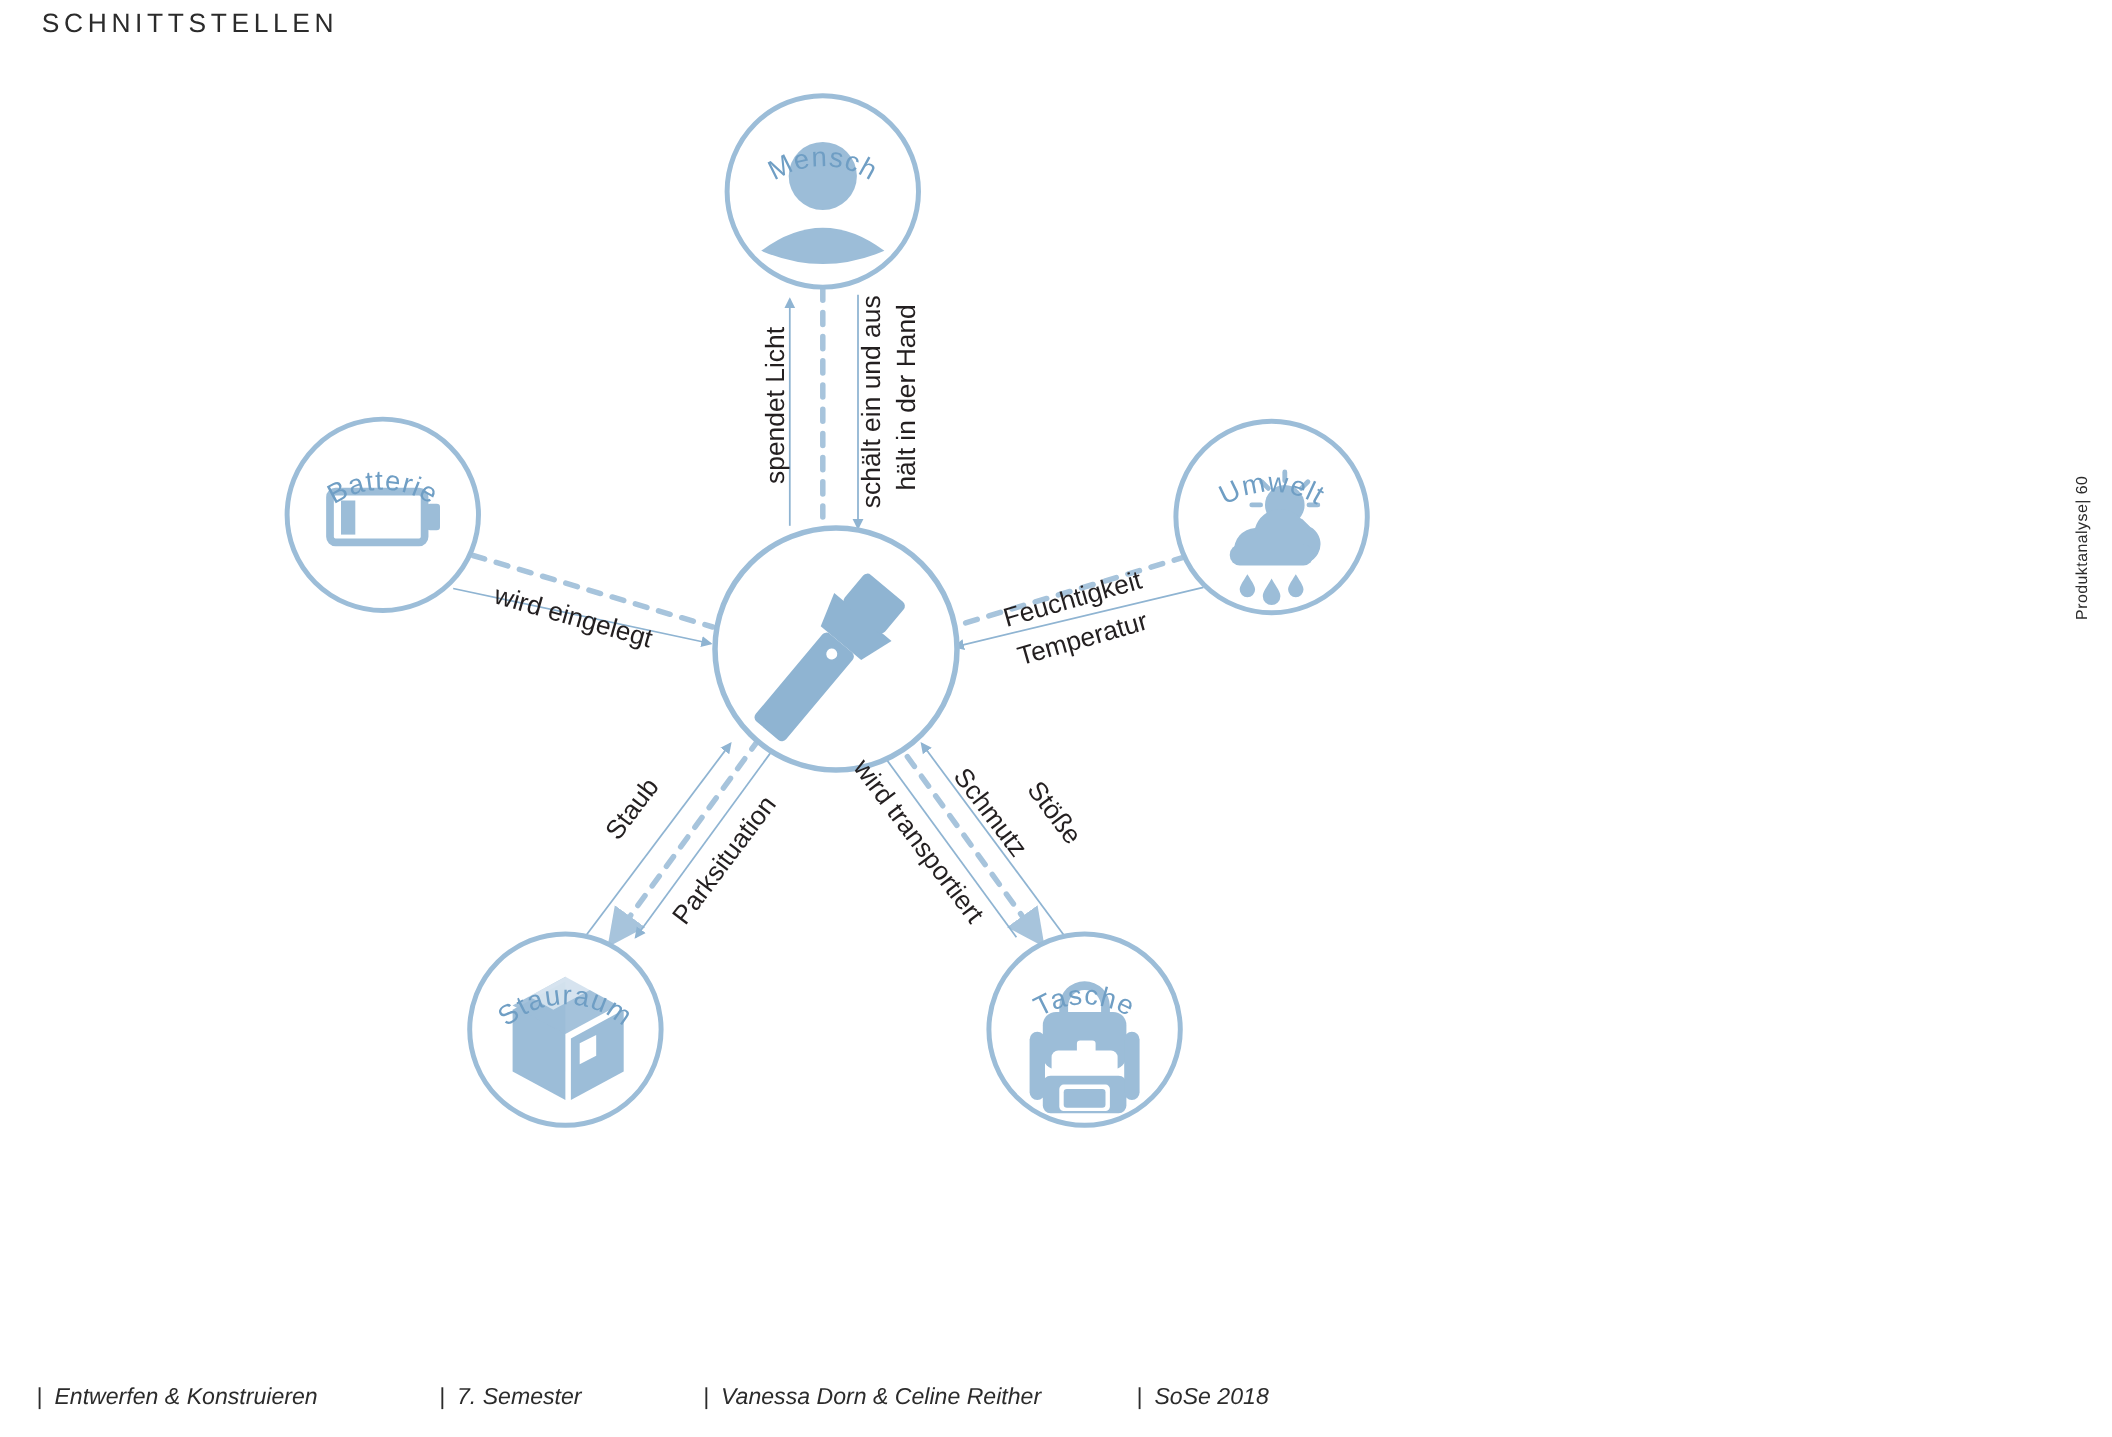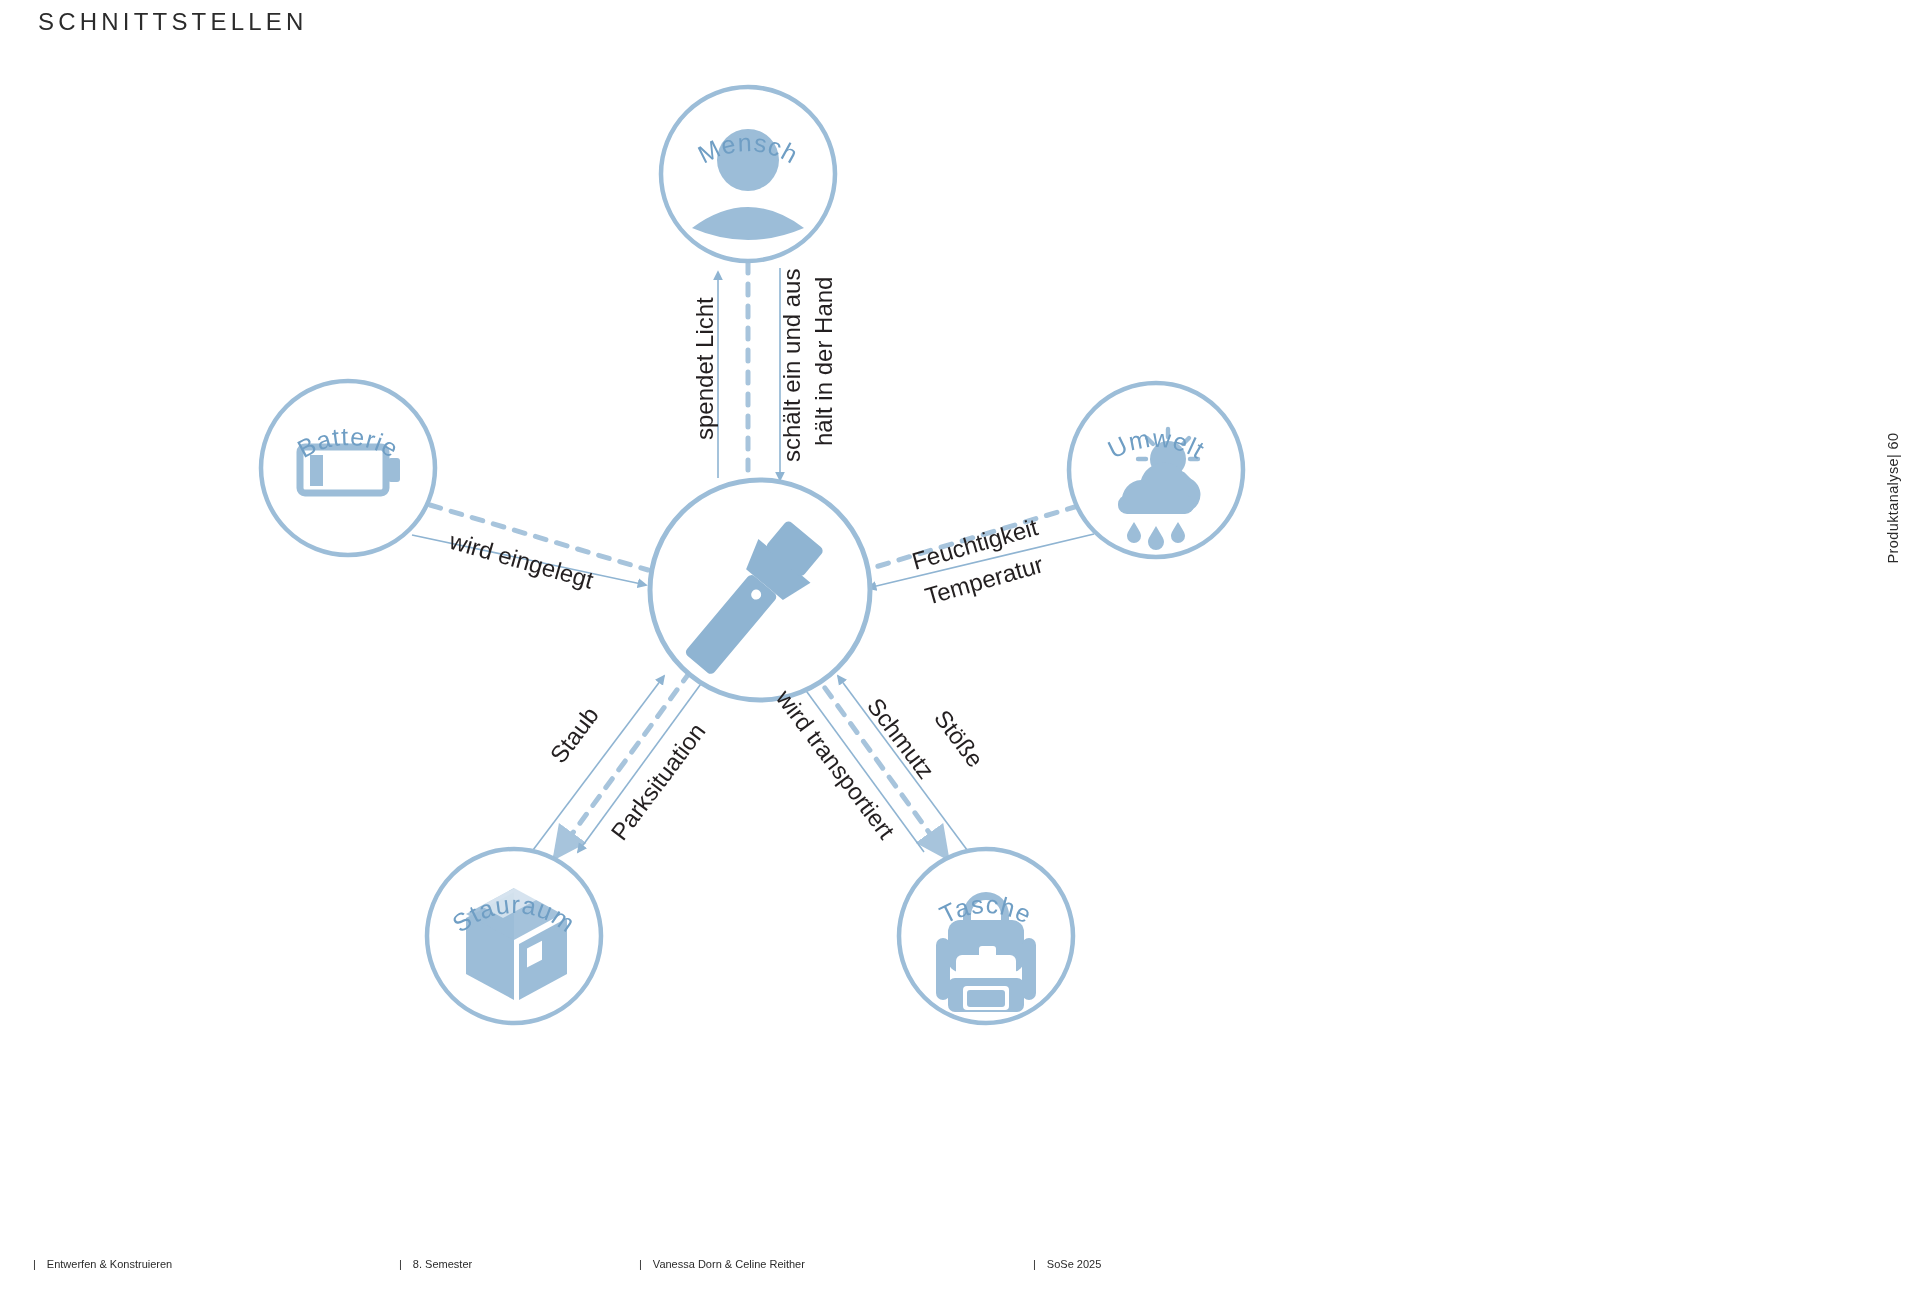--- a/index.html
+++ b/index.html
@@ -20,21 +20,21 @@
   #side-caption .vtext{
     position:absolute;left:50%;top:490px;
     transform:translateX(-50%) rotate(-90deg);
     transform-origin:center center;
     white-space:nowrap;font-size:14.5px;letter-spacing:.4px;color:#2b2b2b;
   }
 
   
   #footer{
     position:absolute;left:0;bottom:24px;width:1560px;height:24px;
-    font-size:11px;color:#2b2b2b;
+    font-size:21px;color:#2b2b2b;font-style:italic;
   }
   #footer .fitem{position:absolute;white-space:nowrap;}
   #footer .bar{color:#2b2b2b;display:inline-block;margin-right:11px;}
   #footer .f0{left:33px;}
   #footer .f1{left:399px;}
   #footer .f2{left:639px;}
   #footer .f3{left:1033px;}
 </style>
 </head>
 <body>
@@ -217,21 +217,21 @@
 
 <div id="side-caption">
   <div class="vtext">Produktanalyse|  60</div>
 </div>
 
 <div id="footer">
   <div class="fitem f0">
     <span class="bar">|</span><span>Entwerfen &amp; Konstruieren</span>
   </div>
   <div class="fitem f1">
-    <span class="bar">|</span><span>8. Semester</span>
+    <span class="bar">|</span><span>7. Semester</span>
   </div>
   <div class="fitem f2">
     <span class="bar">|</span><span>Vanessa Dorn &amp; Celine Reither</span>
   </div>
   <div class="fitem f3">
-    <span class="bar">|</span><span>SoSe 2025</span>
+    <span class="bar">|</span><span>SoSe 2018</span>
   </div>
 </div>
 
 </body></html>

